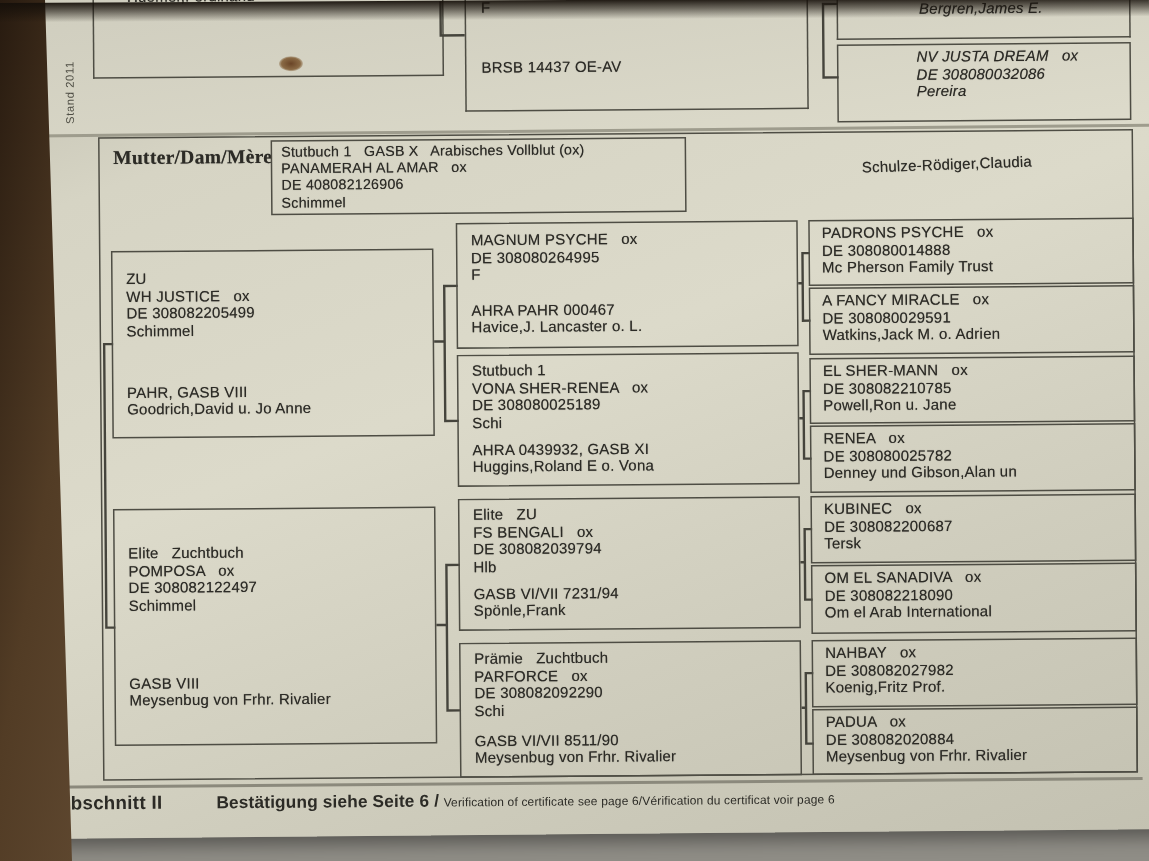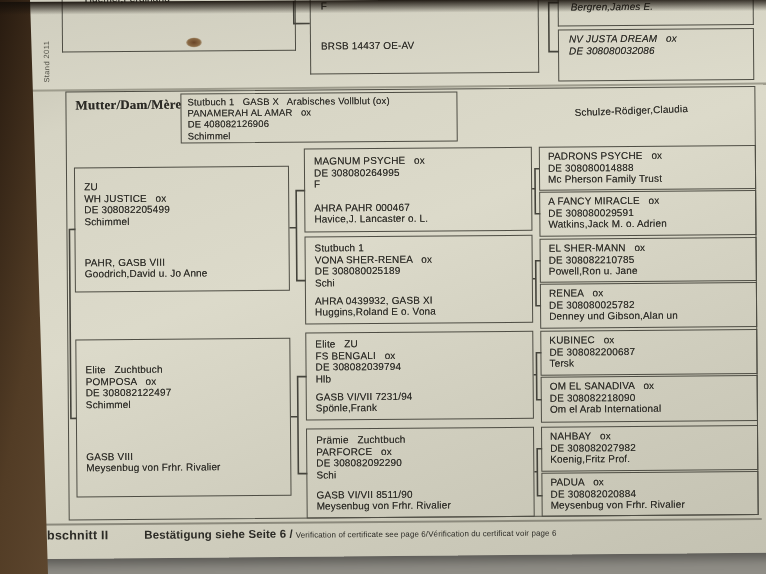--- a/index.html
+++ b/index.html
@@ -19,21 +19,21 @@
          transform:rotate(-0.3deg);}
   .doc{position:absolute;left:0;top:0;width:766px;height:574px;
          transform:rotate(-0.45deg);transform-origin:380px 300px;}
   .box{position:absolute;border:1.5px solid #4e4d44;box-sizing:border-box;}
   .noTop{border-top:none;}
   .ln{white-space:pre-wrap;font-size:10px;line-height:11.6px;letter-spacing:.15px;
       text-shadow:0 0 .5px rgba(44,43,38,.65);}
   .ln:empty{display:none;}
   .g2{display:flex;flex-direction:column;justify-content:space-between;}
   .pos{position:absolute;}
-  .it{font-style:italic;}
+  .it{font-style:italic;margin-left:42px;}
   .stand{position:absolute;width:58px;height:10px;font-size:7.5px;letter-spacing:.4px;
          color:#4f4e45;transform:rotate(-90deg);}
   .seam{position:absolute;background:#8b897c;height:1.5px;}
   .stain{position:absolute;border-radius:50%;
          background:radial-gradient(ellipse at center,#6a4527 0%,#8a6a45 55%,rgba(138,106,69,0) 78%);}
   svg.conn{position:absolute;left:0;top:0;}
   .footer{position:absolute;display:flex;align-items:baseline;}
   .f-section{font-weight:bold;font-size:12.5px;margin-right:36px;letter-spacing:.2px;}
   .f-bold{font-weight:bold;font-size:11.5px;letter-spacing:.1px;}
   .f-small{font-size:8px;margin-left:3px;letter-spacing:.1px;}
@@ -63,20 +63,21 @@
       <div class="ln pos" style="left:10px;top:36px;">F</div>
       <div class="ln pos" style="left:10px;top:76px;">BRSB 14437 OE-AV</div>
     </div>
 
     <div class="box noTop" style="left:560px;top:-14px;width:196px;height:42px;">
       <div class="ln pos it" style="left:12px;top:17px;">Bergren,James E.</div>
     </div>
     <div class="box" style="left:560px;top:31px;width:196px;height:52px;padding:3px 10px;">
       <div class="ln it">NV JUSTA DREAM   ox</div>
       <div class="ln it">DE 308080032086</div>
+      <div class="ln it">Pereira</div>
     </div>
 
     <svg class="conn" width="766" height="574" viewBox="0 0 766 574">
       <g fill="none" stroke="#45443c" stroke-width="1.6">
         <path d="M296 0 V23 H312"></path>
         <path d="M561 4 H551 V53 H561"></path>
         <path d="M76 227 H70 V416 H76"></path>
         <path d="M290 227 H297 M306 190 H297 V280 H306"></path>
         <path d="M290 416 H297 M306 376 H297 V473 H306"></path>
         <path d="M533 190 H536 M541 170 H536 V215 H541"></path>

